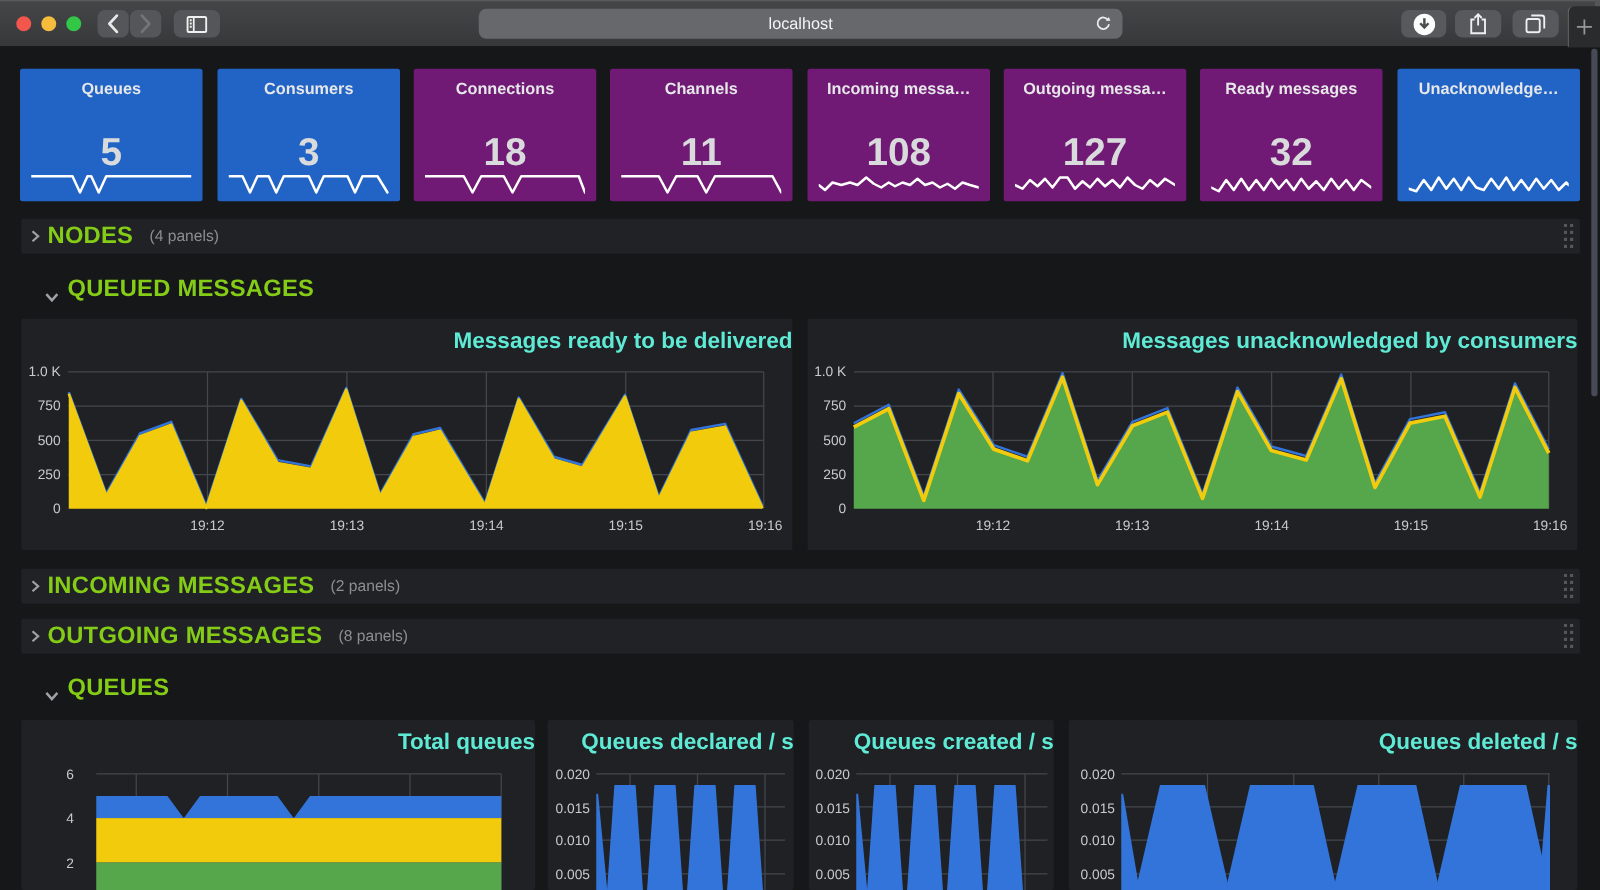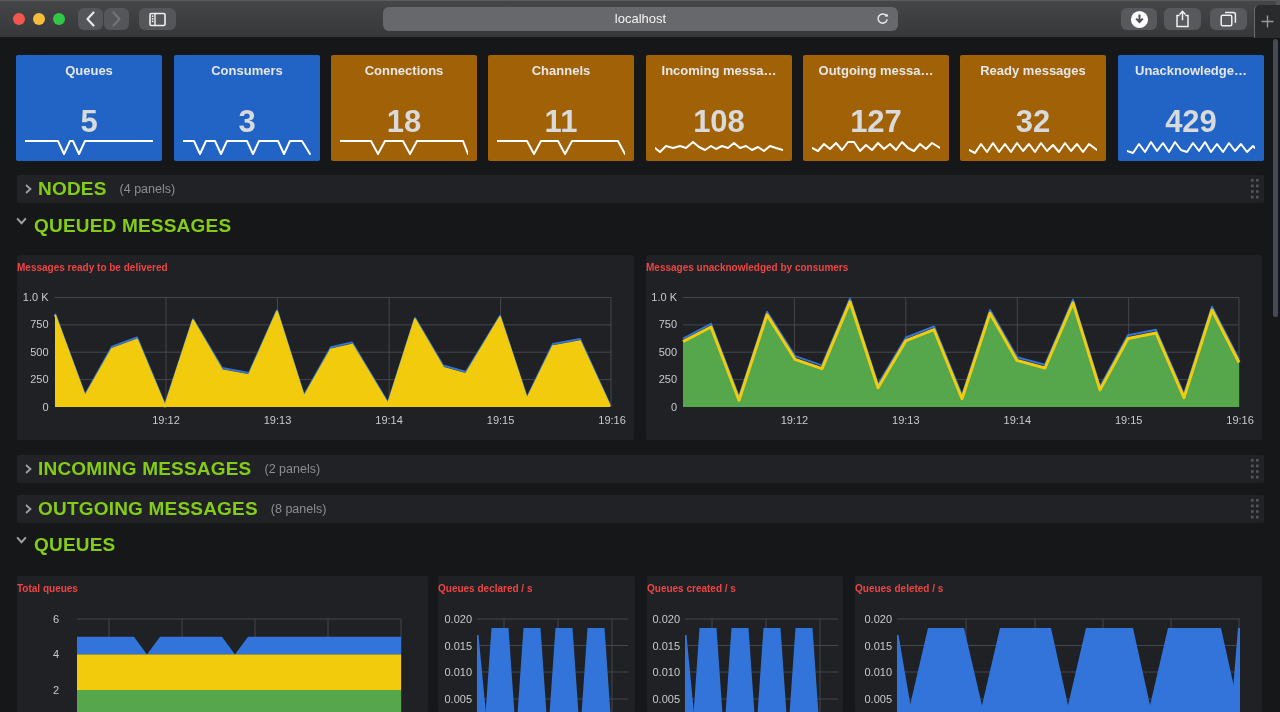--- a/index.html
+++ b/index.html
@@ -10,33 +10,33 @@
   display:flex;align-items:center;justify-content:center}
 .tbtn2 {position:absolute;top:8px;height:22px;background:#58595c;border-radius:6px;
   display:flex;align-items:center;justify-content:center}
 #url {position:absolute;left:383px;top:7px;width:515px;height:24px;background:#67686b;
   border-radius:6px;color:#f4f4f4;font-size:13px;text-align:center;line-height:24px}
 #rld {position:absolute;right:9px;top:5px}
 #notch {position:absolute;right:0;top:0;width:4px;height:8px;background:#555658}
 #newtab {position:absolute;right:0;top:5px;width:26px;height:33px;background:#2a2b2d;
   border-left:1px solid #6a6b6d;border-top-left-radius:5px;display:flex;align-items:center;justify-content:center}
 .stat {position:absolute;top:55px;width:146px;height:106px;border-radius:2px}
-.stat.b {background:#2164c5} .stat.g {background:#a16207}
+.stat.b {background:#2164c5} .stat.g {background:#701a75}
 .st {margin-top:8px;text-align:center;font-size:13px;font-weight:bold;color:#e6e7e8}
 .sv {position:absolute;top:50px;width:100%;text-align:center;font-size:31px;line-height:34px;font-weight:bold;color:#d9dadc}
 .spark {position:absolute;left:9px;bottom:5px}
 .rowbar {position:absolute;left:17px;width:1247px;height:28px;background:#202226;border-radius:2px;display:flex;align-items:center;padding-left:6px}
-.rowopen {position:absolute;left:0;width:1256px;height:28px;display:flex;align-items:flex-start;padding-left:16px}
+.rowopen {position:absolute;left:20px;width:1256px;height:28px;display:flex;align-items:flex-end;padding-left:16px}
 .chev {flex:0 0 auto}
 .rt {margin-left:5px;font-size:19px;font-weight:bold;color:#84cc16;letter-spacing:.2px}
 .rowopen .rt {margin-left:7px}
 .rc {margin-left:13px;font-size:12.5px;color:#8d8e90}
 .dots {position:absolute;right:5px;top:4px}
 .panel {position:absolute;background:#1f2125;border-radius:2px;overflow:hidden}
-.ptitle {position:absolute;width:100%;text-align:left;font-size:10px;font-weight:bold;color:#ef4444}
+.ptitle {position:absolute;width:100%;text-align:right;font-size:18px;font-weight:bold;color:#5eead4}
 svg text {font-family:"Liberation Sans",sans-serif}
 #sbar {position:absolute;right:2px;top:39px;width:5px;height:278px;background:#474a57;border-radius:2.5px}
 </style></head><body>
 
 <div id="tb">
   <div class="tl" style="left:13px;background:#f2564d"></div>
   <div class="tl" style="left:33px;background:#f6bd3d"></div>
   <div class="tl" style="left:53px;background:#33c748"></div>
   <div class="tbtn" style="left:78px;width:25px">
     <svg width="11" height="16" viewBox="0 0 11 16">
@@ -133,21 +133,20 @@
   </div>
 <div class="stat g" style="left:960px">
     <div class="st">Ready messages</div>
     <div class="sv">32</div>
     <svg class="spark" width="128" height="17" viewBox="0 0 128 17">
       <polyline points="0.0,11.0 6.0,14.0 12.0,5.0 18.0,13.0 24.0,4.0 30.0,13.0 36.0,5.0 42.0,13.0 48.0,4.0 54.0,12.0 60.0,5.0 66.0,13.0 72.0,4.0 78.0,12.0 84.0,6.0 90.0,13.0 96.0,4.0 102.0,12.0 108.0,5.0 114.0,13.0 120.0,5.0 128.0,11.0" fill="none" stroke="#fff" stroke-width="2" stroke-linejoin="round" stroke-linecap="round"></polyline>
     </svg>
   </div>
 <div class="stat b" style="left:1118px">
     <div class="st">Unacknowledge…</div>
-    <div class="sv">429</div>
     <svg class="spark" width="128" height="17" viewBox="0 0 128 17">
       <polyline points="0.0,12.0 6.0,14.0 12.0,5.0 18.0,13.0 24.0,3.0 30.0,12.0 36.0,4.0 42.0,13.0 48.0,3.0 54.0,11.0 60.0,13.0 66.0,4.0 72.0,12.0 78.0,3.0 84.0,13.0 90.0,5.0 96.0,13.0 102.0,4.0 108.0,12.0 114.0,5.0 120.0,13.0 126.0,7.0 128.0,9.0" fill="none" stroke="#fff" stroke-width="2" stroke-linejoin="round" stroke-linecap="round"></polyline>
     </svg>
   </div>
 <div class="rowbar" style="top:175px">
     <svg class="chev" width="10" height="10" viewBox="0 0 10 10">
       <polyline points="3,1 7.5,5 3,9" fill="none" stroke="#9fa1a4" stroke-width="1.8"></polyline>
     </svg>
     <span class="rt">NODES</span>
     <span class="rc">(4 panels)</span>

